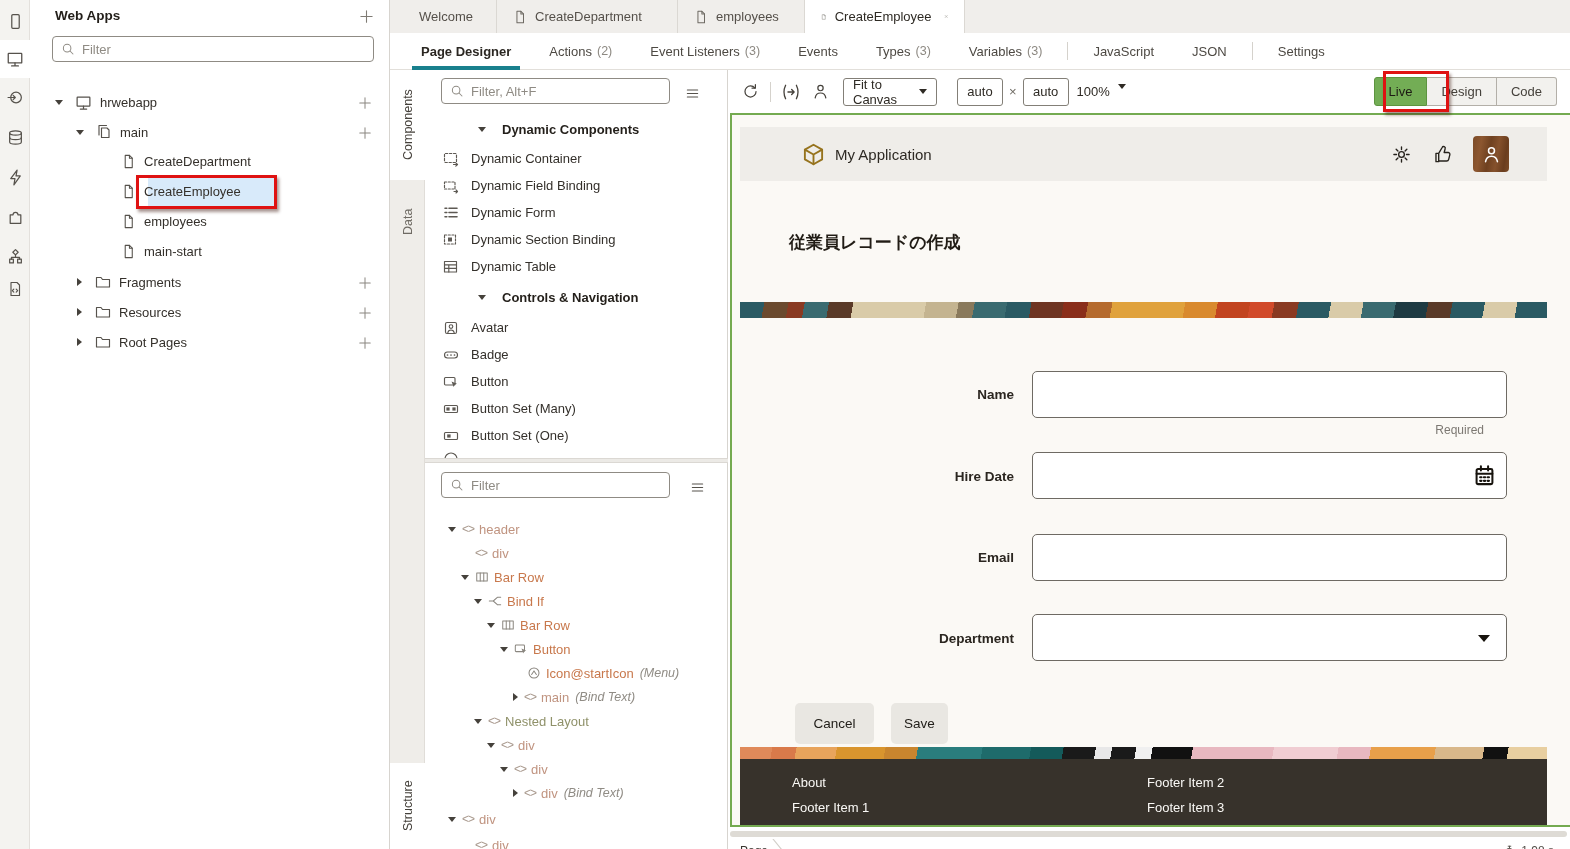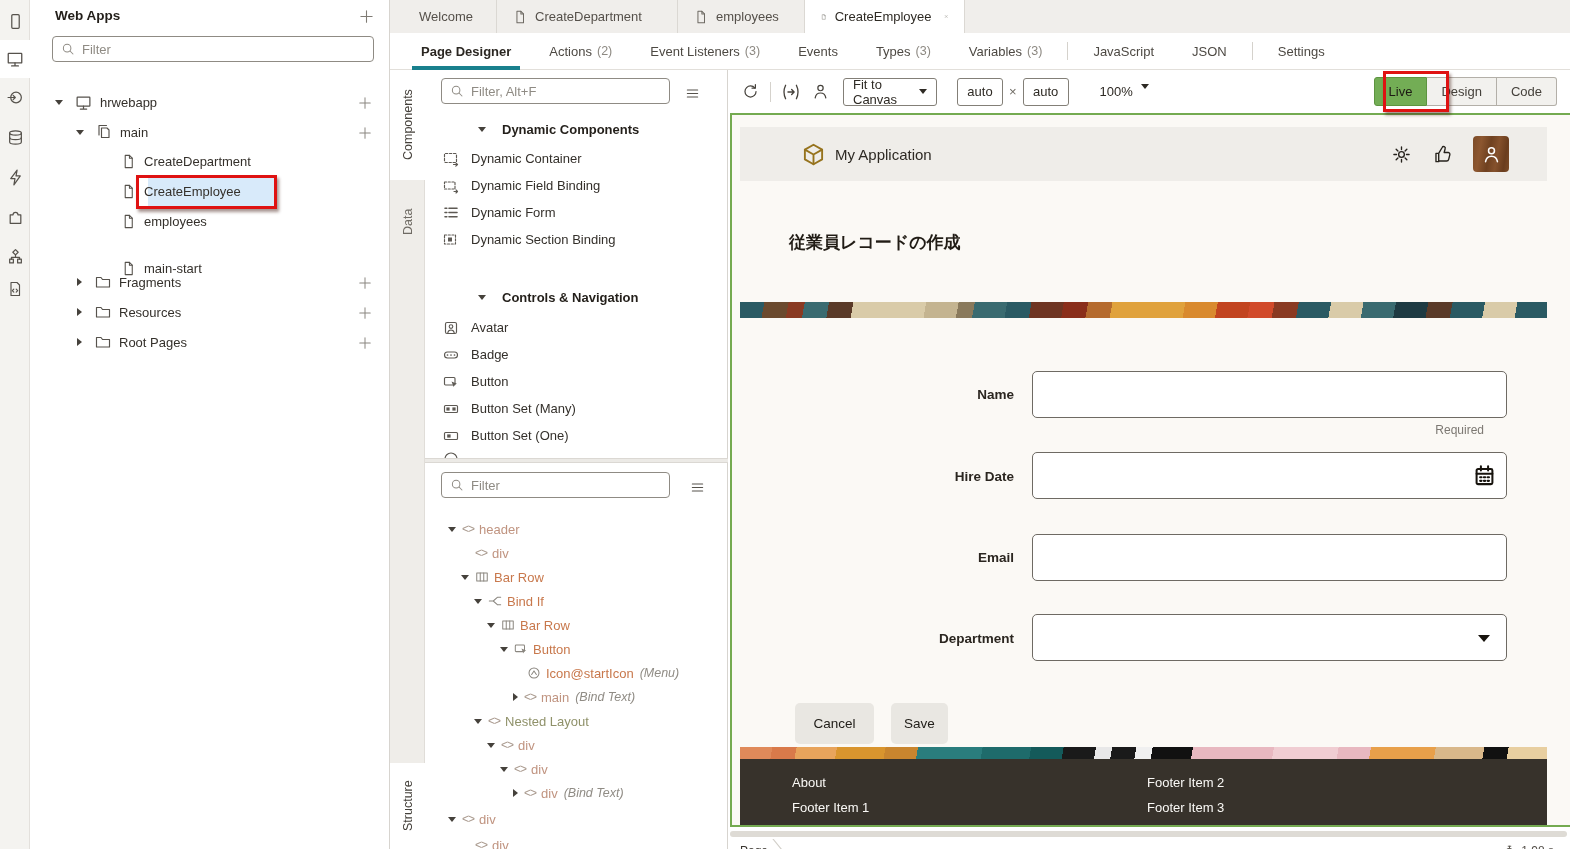--- a/index.html
+++ b/index.html
@@ -350,21 +350,21 @@
           <use href="#s-page"></use>
         </svg>
       <span style="margin-left:8px">CreateEmployee</span>
     </div>
     <div class="wa-row" style="top:206px">
       <svg class="ic" width="15" height="15" style="margin-left:91px; color:#56524c">
           <use href="#s-page"></use>
         </svg>
       <span style="margin-left:8px">employees</span>
     </div>
-    <div class="wa-row" style="top:253px">
+    <div class="wa-row" style="top:236px">
       <svg class="ic" width="15" height="15" style="margin-left:91px; color:#56524c">
           <use href="#s-page"></use>
         </svg>
       <span style="margin-left:8px">main-start</span>
     </div>
     <div class="wa-row" style="top:267px">
       <span class="tri-r" style="margin-left:47px"></span>
       <svg class="ic" width="16" height="16" style="margin-left:13px; color:#56524c">
           <use href="#s-folder"></use>
         </svg>
@@ -509,20 +509,28 @@
         </span>
         <span>Dynamic Form</span>
       </div>
     <div class="comp-item" style="top:156px">
         <span class="cicon">
           <svg class="ic" width="16" height="16">
             <use href="#s-dynsection"></use>
           </svg>
         </span>
         <span>Dynamic Section Binding</span>
+      </div>
+    <div class="comp-item" style="top:183px">
+        <span class="cicon">
+          <svg class="ic" width="16" height="16">
+            <use href="#s-dyntable"></use>
+          </svg>
+        </span>
+        <span>Dynamic Table</span>
       </div>
 
     <div class="comp-section-title" style="left:80px; top:220px">
       <span class="tri-d" style="position:absolute; left:-24px; top:5px"></span>
       <span>Controls &amp; Navigation</span>
     </div>
     <div class="comp-item" style="top:244px">
         <span class="cicon">
           <svg class="ic" width="16" height="16">
             <use href="#s-avatarcmp"></use>
@@ -694,21 +702,21 @@
         <span>Fit to Canvas</span>
           <span class="caret"></span>
       </div>
       <div class="tb-box" style="margin-left:20px; width:46px">
           <span>auto</span>
         </div>
       <span style="margin:0 6px; color:#6e6a63; font-size:13px">×</span>
       <div class="tb-box" style="width:46px">
           <span>auto</span>
         </div>
-      <div style="margin-left:31px; display:flex; align-items:flex-start; font-size:13px; color:#2e2a24">
+      <div style="margin-left:8px; display:flex; align-items:flex-start; font-size:13px; color:#2e2a24">
         <span>100%</span>
           <span class="caret" style="margin-left:8px"></span>
       </div>
       <div class="modes">
         <div class="mode live">
             <span>Live</span>
           </div>
         <div class="mode mid">
             <span>Design</span>
           </div>

